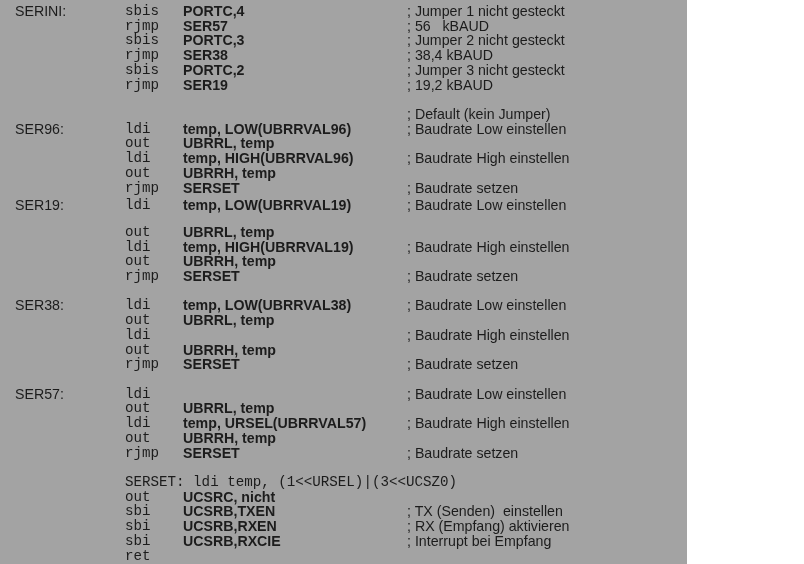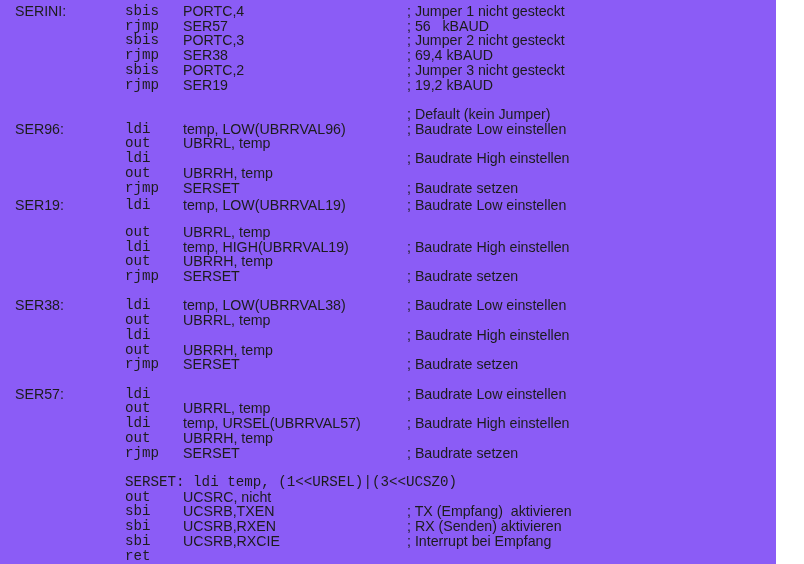--- a/index.html
+++ b/index.html
@@ -10,41 +10,41 @@
   body {
     width: 804px;
     height: 564px;
     overflow: hidden;
     font-family: "Liberation Sans", sans-serif;
     font-size: 14.2px;
     color: #1c1c1c;
   }
   .listing {
     position: relative;
-    width: 776px;
+    width: 687px;
     height: 564px;
-    background: #8b5cf6;
+    background: #a3a3a3;
   }
   .row {
     position: absolute;
     left: 0;
     width: 804px;
     height: 15px;
     line-height: 15px;
     white-space: pre;
   }
   .c {
     position: absolute;
     top: 0;
     white-space: pre;
     line-height: 15px;
   }
   .c.label   { left: 15px; }
   .c.mnem    { left: 125px; font-family: Liberation Mono, monospace; }
-  .c.op      { left: 183px; }
+  .c.op      { left: 183px; font-weight: bold; }
   .c.comment { left: 407px; text-align: center; }
 </style>
 </head>
 <body style="color: rgb(28, 28, 28); background: rgb(255, 255, 255);">
 
 <div class="listing" id="listing">
   <div class="row" style="top: 4px;">
     <span class="c label">SERINI:</span>
     <span class="c mnem">sbis</span>
     <span class="c op">PORTC,4</span>
@@ -62,21 +62,21 @@
     <span class="c label"></span>
     <span class="c mnem">sbis</span>
     <span class="c op">PORTC,3</span>
     <span class="c comment">; Jumper 2 nicht gesteckt</span>
   </div>
 
   <div class="row" style="top: 48.16px;">
     <span class="c label"></span>
     <span class="c mnem">rjmp</span>
     <span class="c op">SER38</span>
-    <span class="c comment">; 69,4 kBAUD</span>
+    <span class="c comment">; 38,4 kBAUD</span>
   </div>
 
   <div class="row" style="top: 62.88px;">
     <span class="c label"></span>
     <span class="c mnem">sbis</span>
     <span class="c op">PORTC,2</span>
     <span class="c comment">; Jumper 3 nicht gesteckt</span>
   </div>
 
   <div class="row" style="top: 77.6px;">
@@ -110,20 +110,21 @@
   <div class="row" style="top: 136.48px;">
     <span class="c label"></span>
     <span class="c mnem">out</span>
     <span class="c op">UBRRL, temp</span>
     <span class="c comment"></span>
   </div>
 
   <div class="row" style="top: 151.2px;">
     <span class="c label"></span>
     <span class="c mnem">ldi</span>
+    <span class="c op">temp, HIGH(UBRRVAL96)</span>
     <span class="c comment">; Baudrate High einstellen</span>
   </div>
 
   <div class="row" style="top: 165.92px;">
     <span class="c label"></span>
     <span class="c mnem">out</span>
     <span class="c op">UBRRH, temp</span>
     <span class="c comment"></span>
   </div>
 
@@ -275,28 +276,28 @@
     <span class="c label"></span>
     <span class="c mnem">out</span>
     <span class="c op">UCSRC, nicht</span>
     <span class="c comment"></span>
   </div>
 
   <div class="row" style="top: 504.48px;">
     <span class="c label"></span>
     <span class="c mnem">sbi</span>
     <span class="c op">UCSRB,TXEN</span>
-    <span class="c comment">; TX (Empfang)  aktivieren</span>
+    <span class="c comment">; TX (Senden)  einstellen</span>
   </div>
 
   <div class="row" style="top: 519.2px;">
     <span class="c label"></span>
     <span class="c mnem">sbi</span>
     <span class="c op">UCSRB,RXEN</span>
-    <span class="c comment">; RX (Senden) aktivieren</span>
+    <span class="c comment">; RX (Empfang) aktivieren</span>
   </div>
 
   <div class="row" style="top: 533.92px;">
     <span class="c label"></span>
     <span class="c mnem">sbi</span>
     <span class="c op">UCSRB,RXCIE</span>
     <span class="c comment">; Interrupt bei Empfang</span>
   </div>
 
   <div class="row" style="top: 548.64px; text-align: right;">

